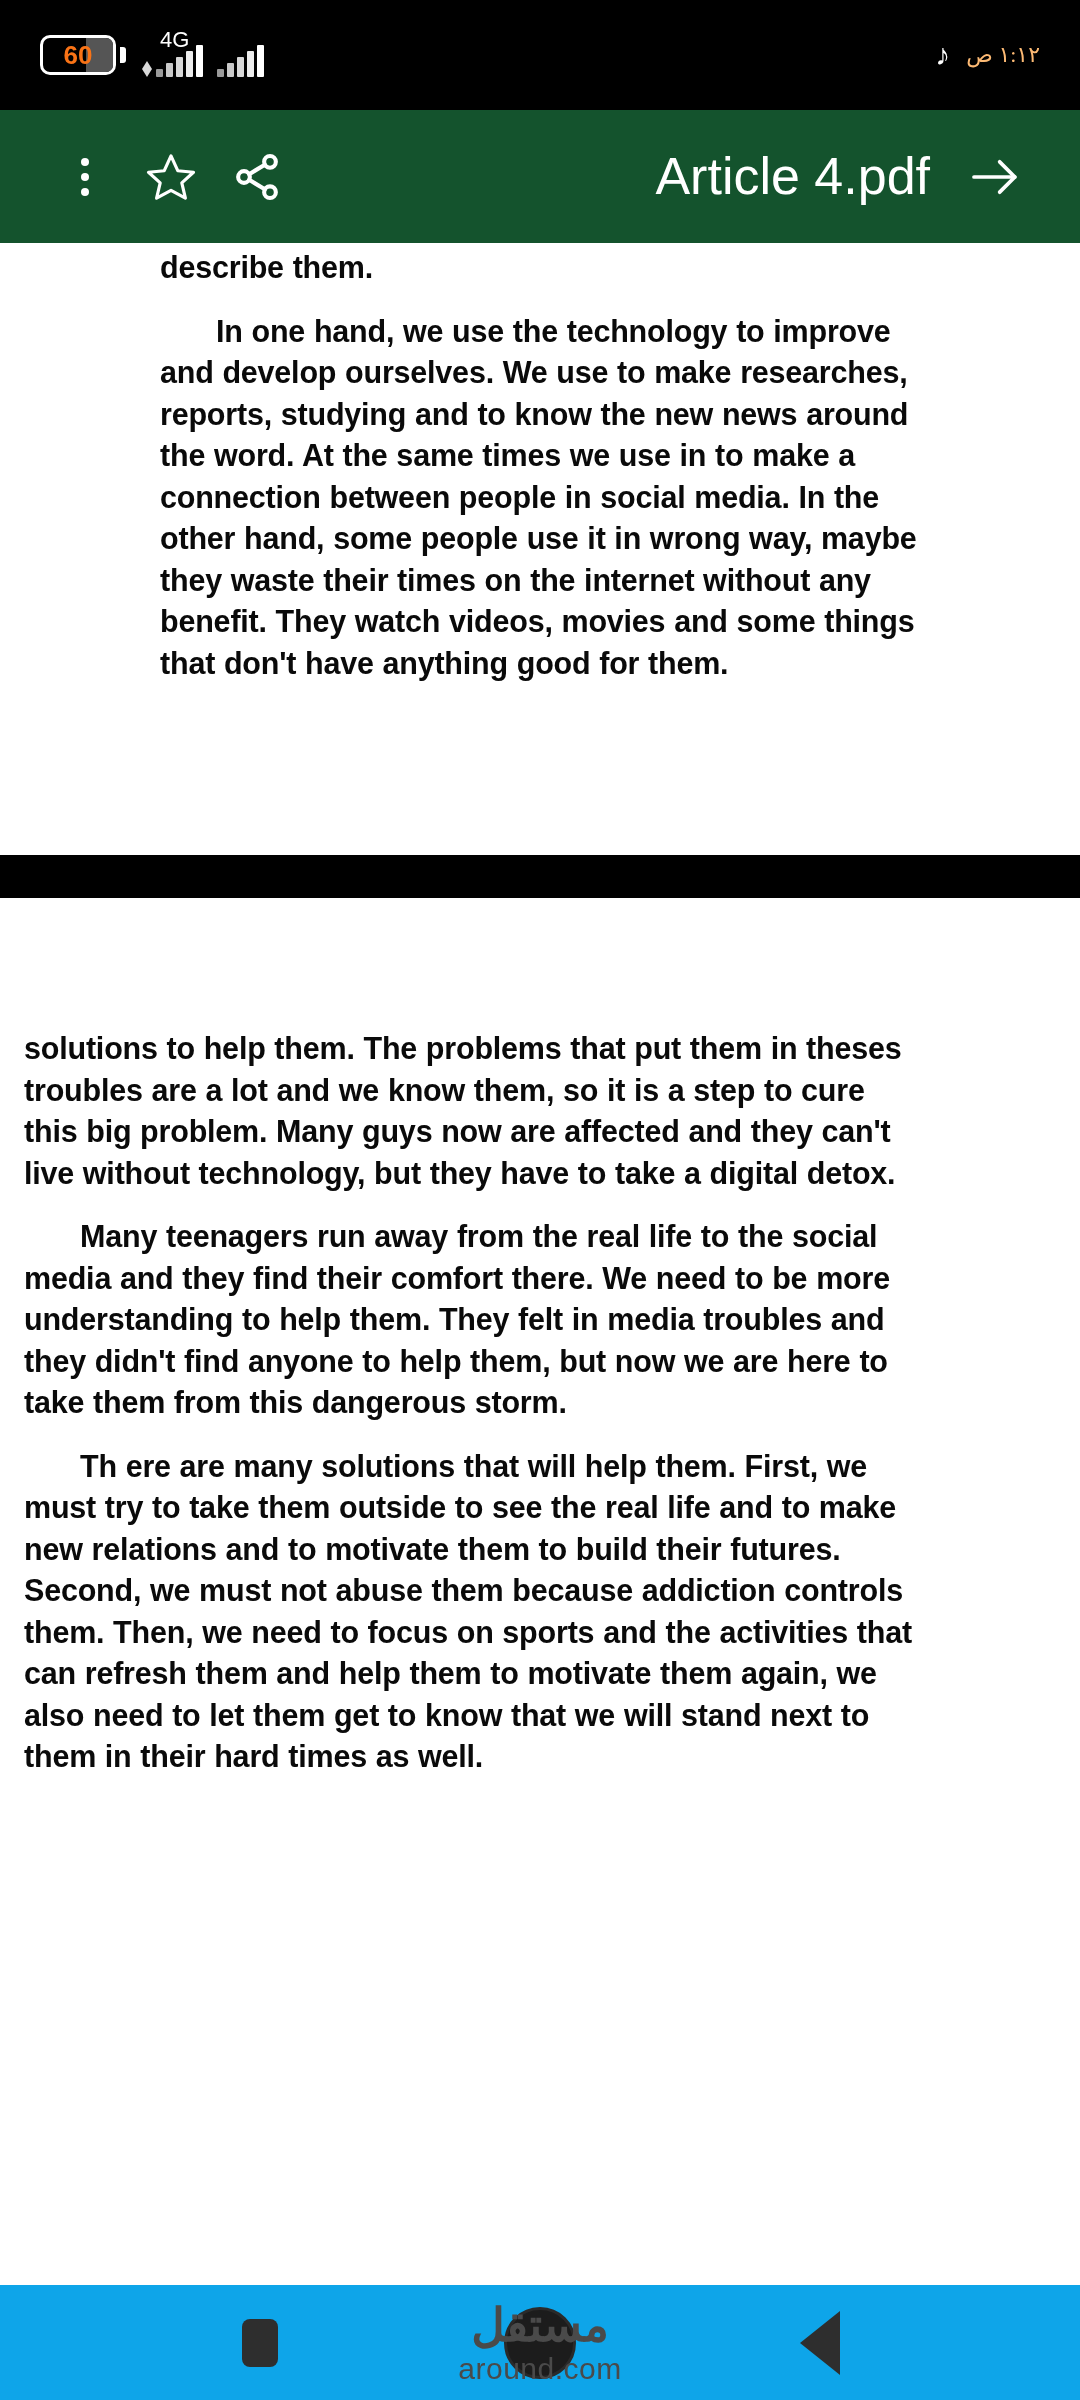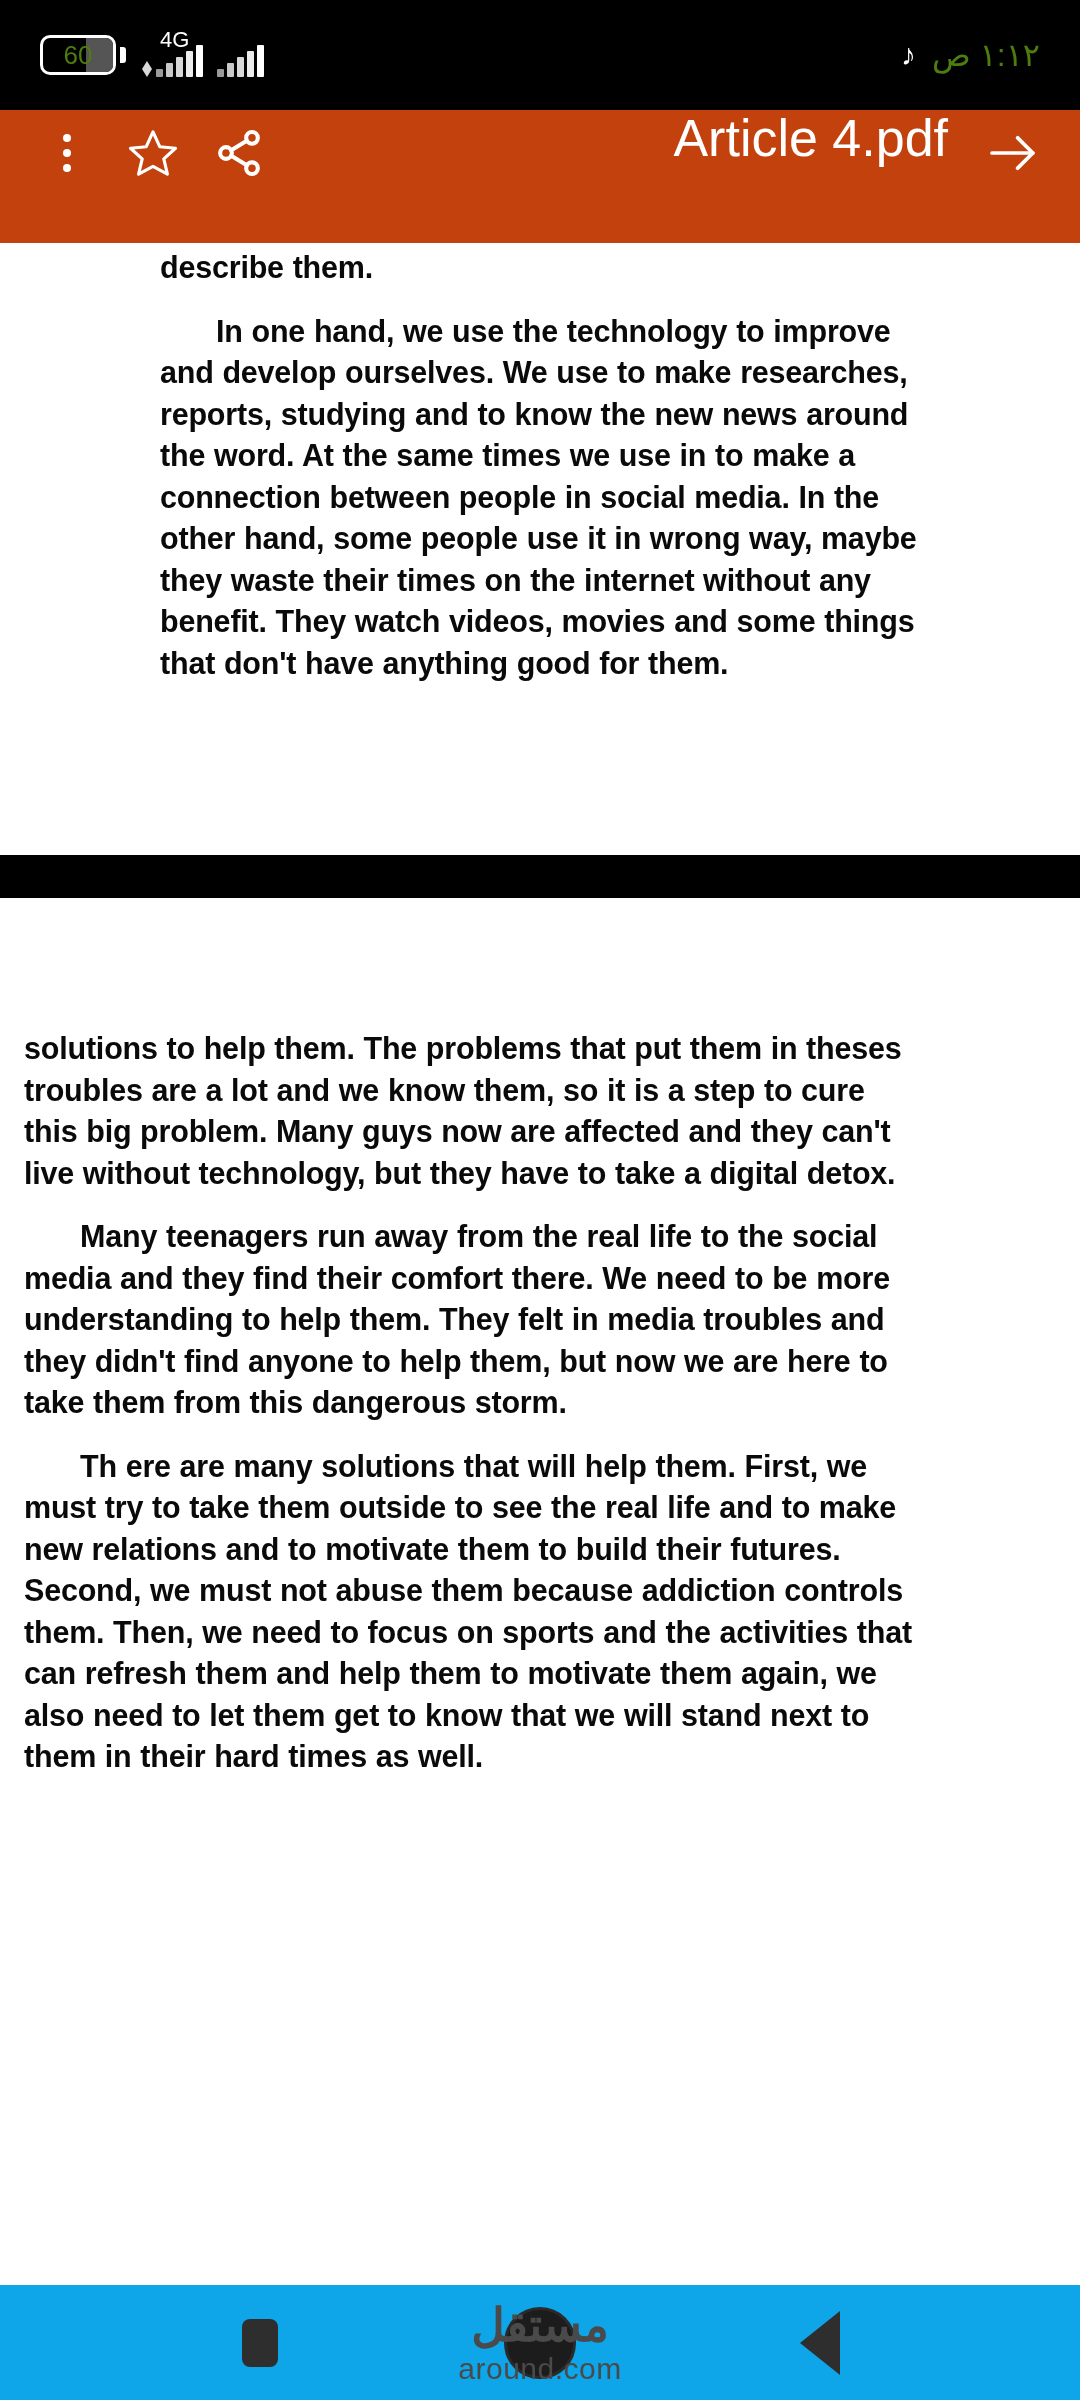--- a/index.html
+++ b/index.html
@@ -48,23 +48,23 @@
     position: absolute;
     right: 0; top: 0; bottom: 0;
     width: 38%;
     background: #555;
   }
   .battery-text {
     position: relative;
     z-index: 2;
     width: 100%;
     text-align: center;
-    color: #4d7c0f;
+    color: #f97316;
     font-size: 26px;
-    font-weight: 400;
+    font-weight: 700;
     letter-spacing: 0px;
     line-height: 1;
   }
   .battery-cap {
     position: absolute;
     left: 80px;
     width: 6px;
     height: 16px;
     background: #fff;
     border-radius: 0 3px 3px 0;
@@ -119,38 +119,39 @@
   .updown:after  { bottom: 0; left: 0; border-top: 8px solid #fff; }
 
   .status-right {
     display: flex;
     align-items: center;
     gap: 16px;
     color: #fff;
   }
   .music-note { font-size: 30px; line-height: 1; color: #fff; }
   .clock {
-    font-size: 32px;
-    color: #4d7c0f;
+    font-size: 22px;
+    color: #fdba74;
     direction: rtl;
     letter-spacing: 1px;
     line-height: 1;
+    font-family: Liberation Serif, serif;
   }
 
   
   .toolbar {
     position: absolute;
     top: 110px; left: 0;
     width: 1080px;
     height: 133px;
-    background: #c2410c;
-    display: flex;
-    align-items: flex-start;
+    background: #14532d;
+    display: flex;
+    align-items: center;
     box-sizing: border-box;
-    padding: 0 24px;
+    padding: 0 42px;
   }
   .tb-icon {
     width: 86px; height: 86px;
     display: flex;
     align-items: center;
     justify-content: center;
     flex: 0 0 auto;
   }
   .tb-icon svg { display: block; }
   .dots {

